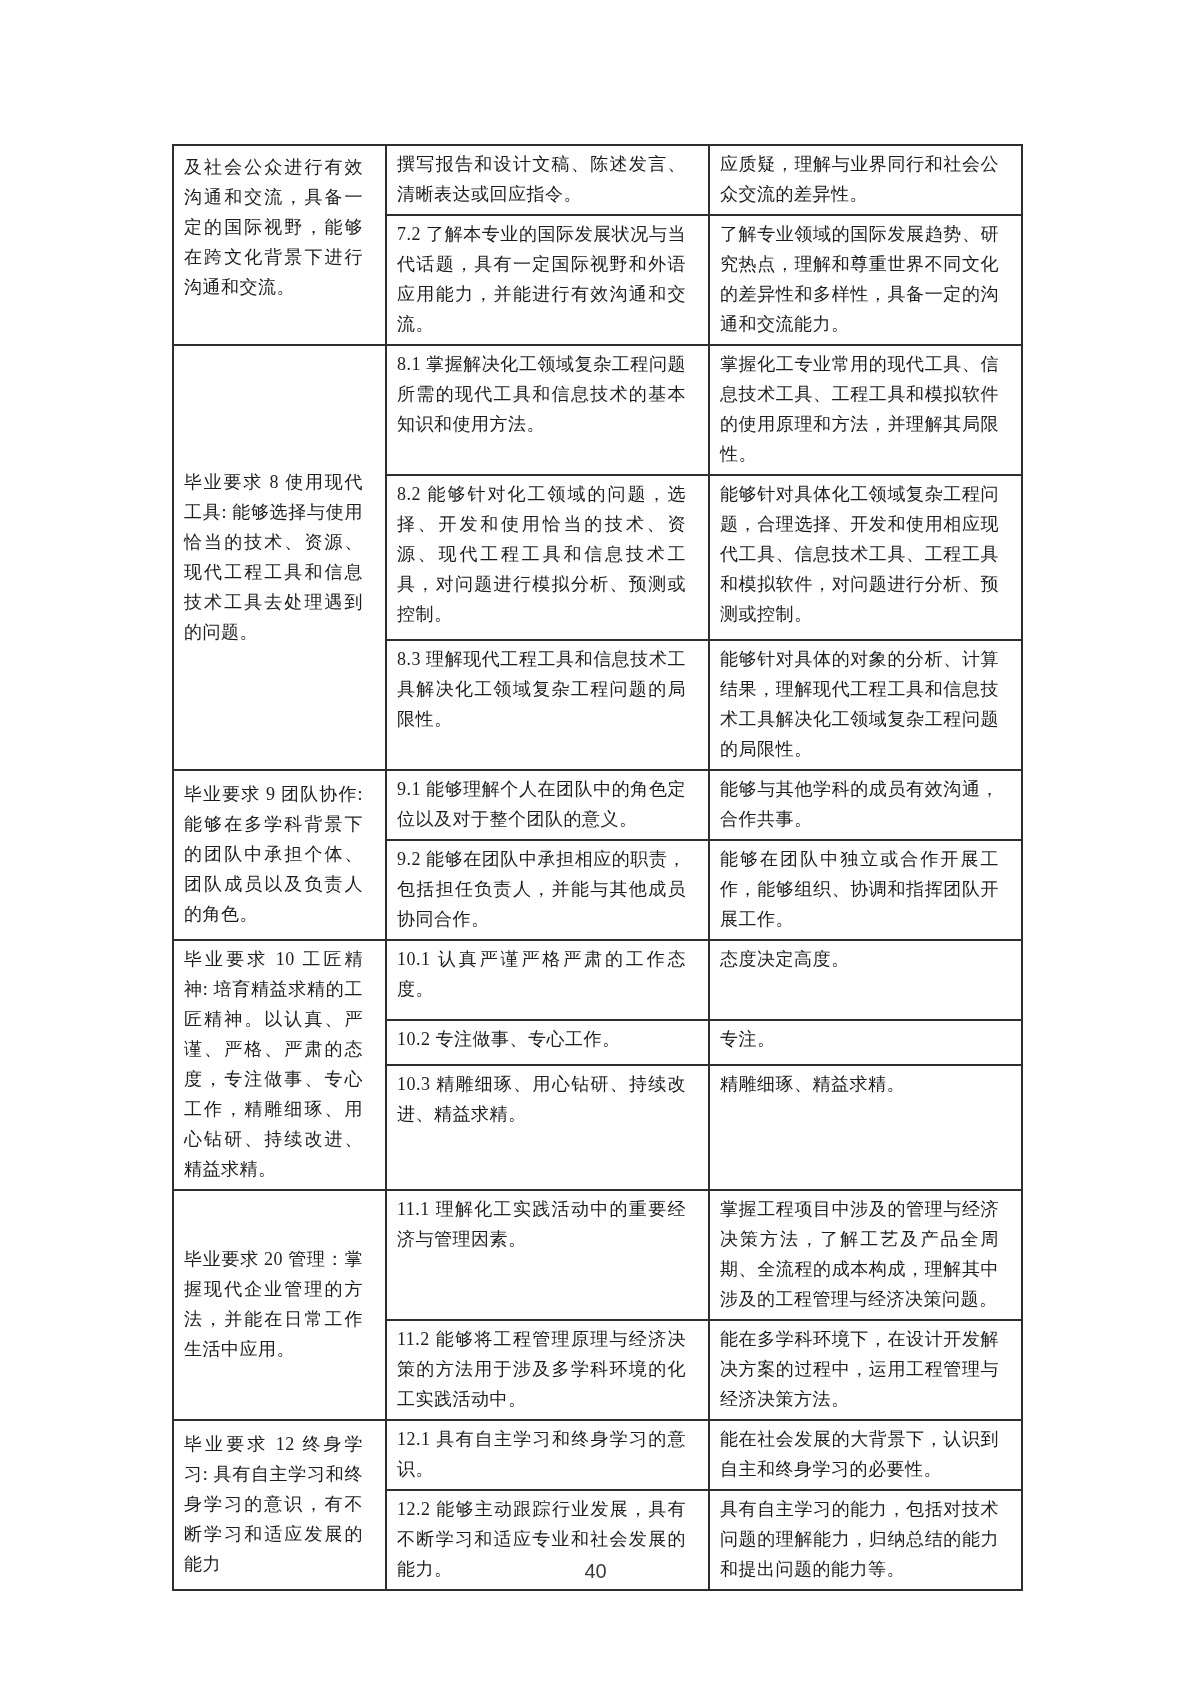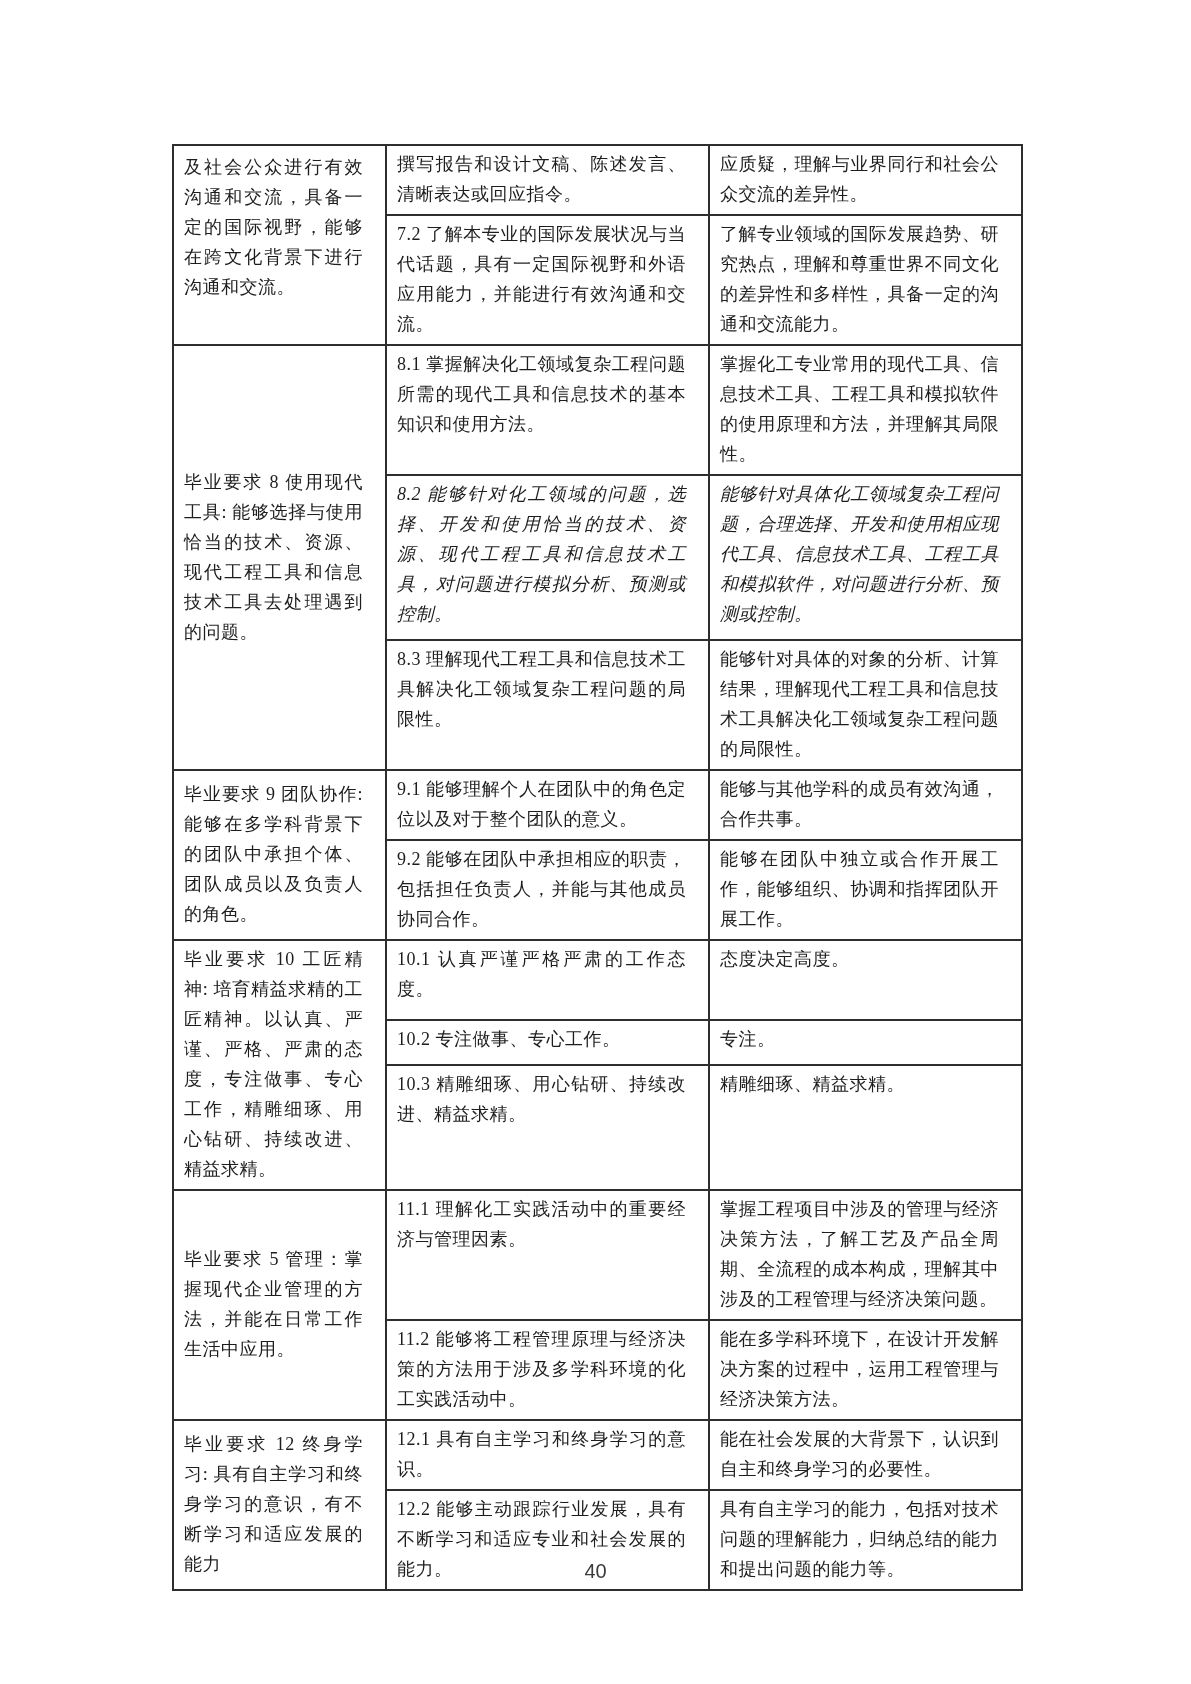--- a/index.html
+++ b/index.html
@@ -75,21 +75,21 @@
       <tr style="height:125px;">
         <td class="ind">7.2 了解本专业的国际发展状况与当代话题，具有一定国际视野和外语应用能力，并能进行有效沟通和交流。</td>
         <td class="std">了解专业领域的国际发展趋势、研究热点，理解和尊重世界不同文化的差异性和多样性，具备一定的沟通和交流能力。</td>
       </tr>
 
       <tr style="height:115px;">
         <td class="req" rowspan="3">毕业要求 8 使用现代工具: 能够选择与使用恰当的技术、资源、现代工程工具和信息技术工具去处理遇到的问题。</td>
         <td class="ind">8.1 掌握解决化工领域复杂工程问题所需的现代工具和信息技术的基本知识和使用方法。</td>
         <td class="std">掌握化工专业常用的现代工具、信息技术工具、工程工具和模拟软件的使用原理和方法，并理解其局限性。</td>
       </tr>
-      <tr style="height:165px;font-style:italic;">
+      <tr style="height:165px;">
         <td class="ind">8.2 能够针对化工领域的问题，选择、开发和使用恰当的技术、资源、现代工程工具和信息技术工具，对问题进行模拟分析、预测或控制。</td>
         <td class="std">能够针对具体化工领域复杂工程问题，合理选择、开发和使用相应现代工具、信息技术工具、工程工具和模拟软件，对问题进行分析、预测或控制。</td>
       </tr>
       <tr style="height:128px;">
         <td class="ind">8.3 理解现代工程工具和信息技术工具解决化工领域复杂工程问题的局限性。</td>
         <td class="std">能够针对具体的对象的分析、计算结果，理解现代工程工具和信息技术工具解决化工领域复杂工程问题的局限性。</td>
       </tr>
 
       <tr style="height:61px;">
         <td class="req" rowspan="2">毕业要求 9 团队协作: 能够在多学科背景下的团队中承担个体、团队成员以及负责人的角色。</td>
@@ -109,21 +109,21 @@
       <tr style="height:34px;">
         <td class="ind">10.2 专注做事、专心工作。</td>
         <td class="std">专注。</td>
       </tr>
       <tr style="height:110px;">
         <td class="ind">10.3 精雕细琢、用心钻研、持续改进、精益求精。</td>
         <td class="std">精雕细琢、精益求精。</td>
       </tr>
 
       <tr style="height:123px;">
-        <td class="req" rowspan="2">毕业要求 5 管理：掌握现代企业管理的方法，并能在日常工作生活中应用。</td>
+        <td class="req" rowspan="2">毕业要求 20 管理：掌握现代企业管理的方法，并能在日常工作生活中应用。</td>
         <td class="ind">11.1 理解化工实践活动中的重要经济与管理因素。</td>
         <td class="std">掌握工程项目中涉及的管理与经济决策方法，了解工艺及产品全周期、全流程的成本构成，理解其中涉及的工程管理与经济决策问题。</td>
       </tr>
       <tr style="height:97px;">
         <td class="ind">11.2 能够将工程管理原理与经济决策的方法用于涉及多学科环境的化工实践活动中。</td>
         <td class="std">能在多学科环境下，在设计开发解决方案的过程中，运用工程管理与经济决策方法。</td>
       </tr>
 
       <tr style="height:59px;">
         <td class="req" rowspan="2">毕业要求 12 终身学习: 具有自主学习和终身学习的意识，有不断学习和适应发展的能力</td>

